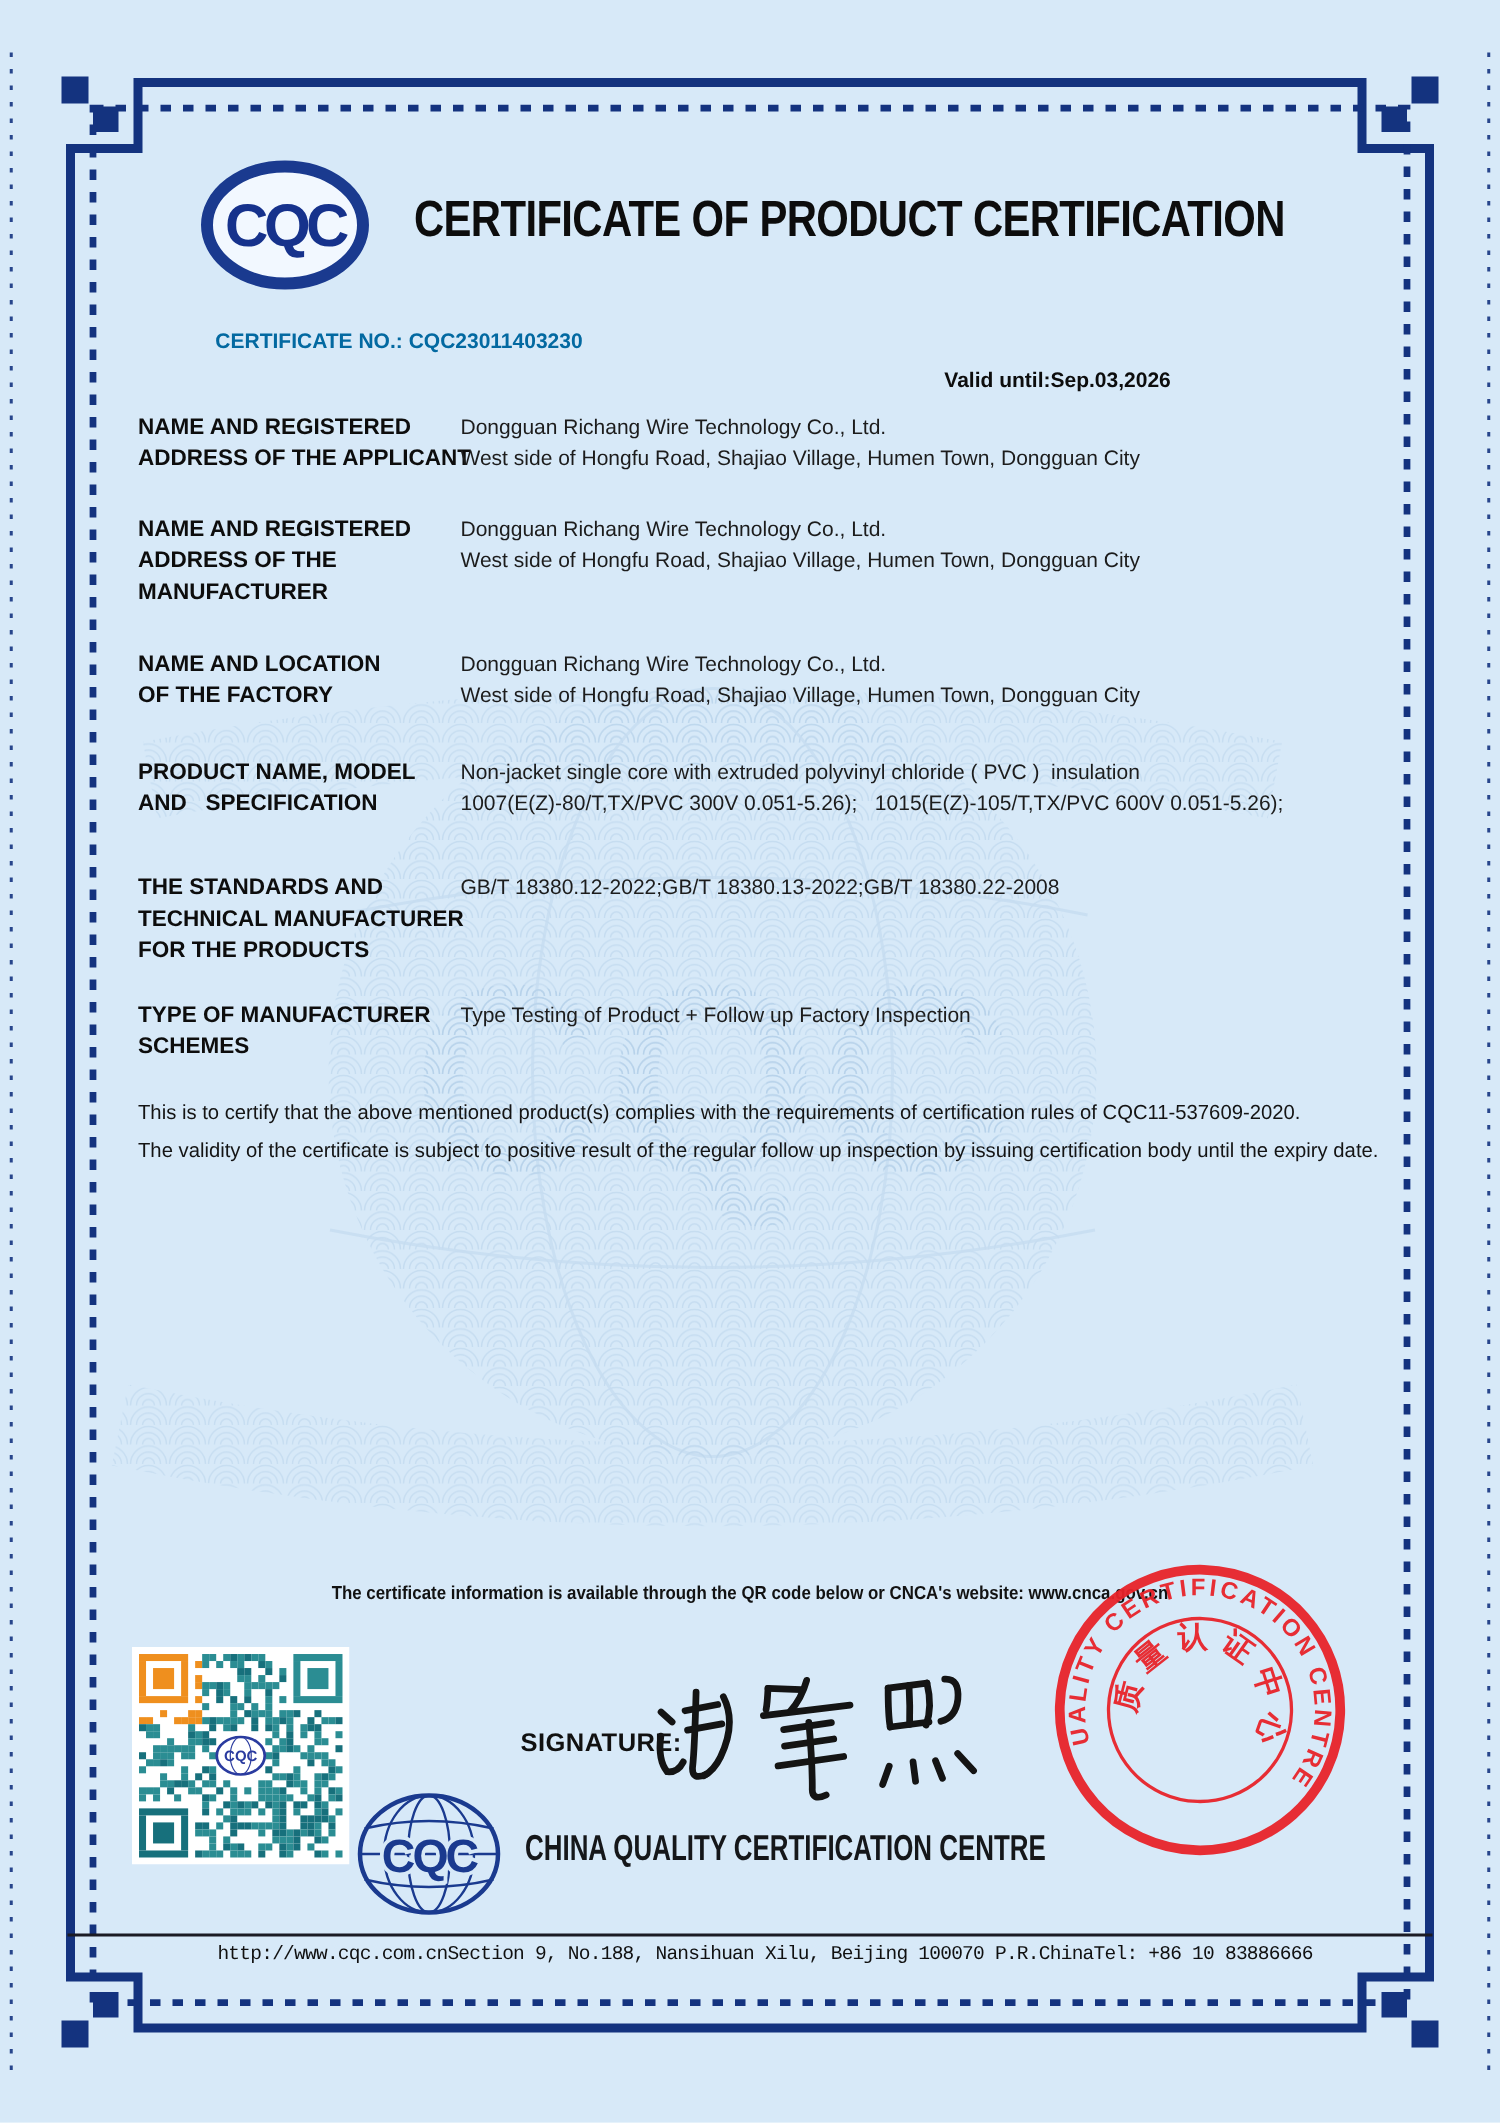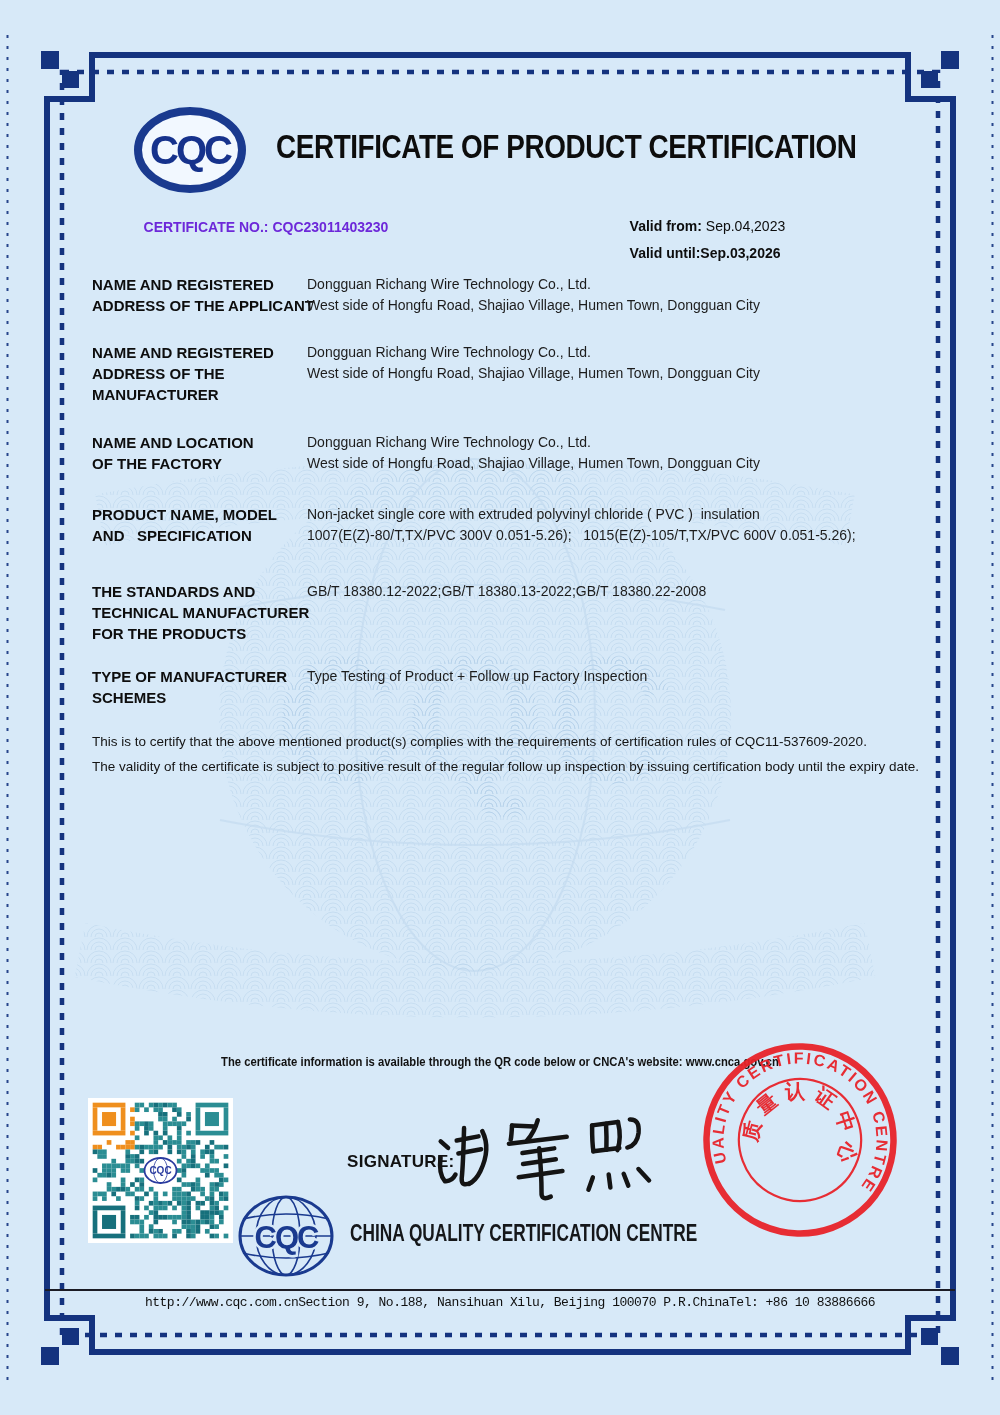--- a/index.html
+++ b/index.html
@@ -3,21 +3,21 @@
 <meta charset="utf-8">
 <style>
   html,body{margin:0;padding:0;}
   body{font-family:"Liberation Sans",sans-serif;}
   .page{position:relative;width:1000px;height:1415px;background:#d7e9f8;overflow:hidden;}
   .abs{position:absolute;}
   svg{display:block;}
   
   .title{left:276px;top:127px;font-size:34px;font-weight:bold;letter-spacing:-.5px;color:#0d0d0d;
          white-space:nowrap;transform:scaleX(.82);transform-origin:left center;}
-  .certno{left:128px;top:203px;font-size:14px;font-weight:bold;color:#6d28d9;white-space:pre;}
+  .certno{left:128px;top:203px;font-size:14px;font-weight:bold;color:#0369a1;white-space:pre;}
   .validrow{left:614px;font-size:14px;color:#0d0d0d;white-space:pre;}
   .validrow b{font-weight:bold;}
   .validrow .v-norm{font-weight:normal;}
   
   .row{left:0;top:0;width:1000px;}
   .row .lbl{position:absolute;left:92px;width:212px;font-size:15px;font-weight:bold;color:#0d0d0d;}
   .row .lbl div{line-height:21px;white-space:pre;}
   .row .val{position:absolute;left:307px;width:650px;font-size:14px;color:#1c1c1c;}
   .row .val div{line-height:21px;white-space:pre;}
   .stmt{left:92px;width:880px;font-size:13.5px;color:#141414;white-space:nowrap;}
@@ -76,23 +76,20 @@
     <ellipse cx="59" cy="46" rx="52" ry="39" fill="#f2f8ff" stroke="#1a3a8f" stroke-width="8"></ellipse>
     <text x="59" y="60" text-anchor="middle" font-size="40" font-weight="bold" letter-spacing="-3" font-family="Liberation Sans, sans-serif" fill="#16328c">CQC</text>
   </svg>
 
   <div class="abs title">CERTIFICATE OF PRODUCT CERTIFICATION</div>
 
   <div class="abs certno">
     <span>CERTIFICATE NO.:</span><span> </span><span>CQC23011403230</span>
   </div>
 
-  <div class="abs validrow" style="top:202px;">
-    <b>Valid from:</b><b> </b><span class="v-norm">Sep.04,2023</span>
-  </div>
   <div class="abs validrow" style="top:229px;">
     <b>Valid until:</b><b>Sep.03,2026</b>
   </div>
 
   <div class="abs row" style="top:274px;">
     <div class="lbl">
       <div>NAME AND REGISTERED</div>
         <div>ADDRESS OF THE APPLICANT</div>
     </div>
     <div class="val">

